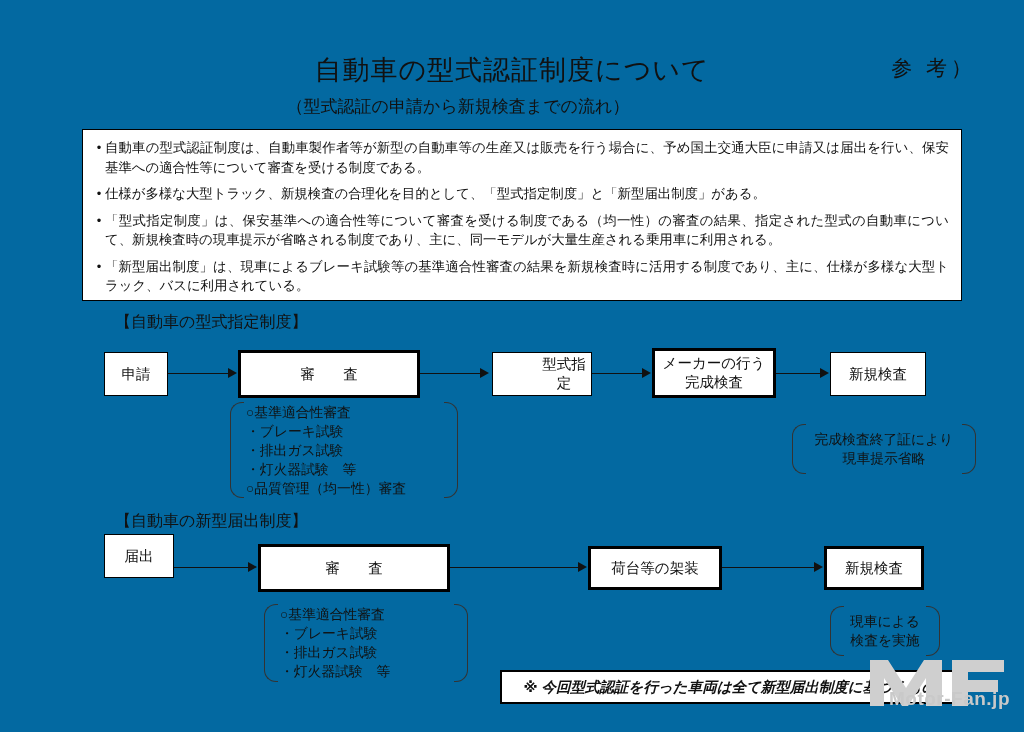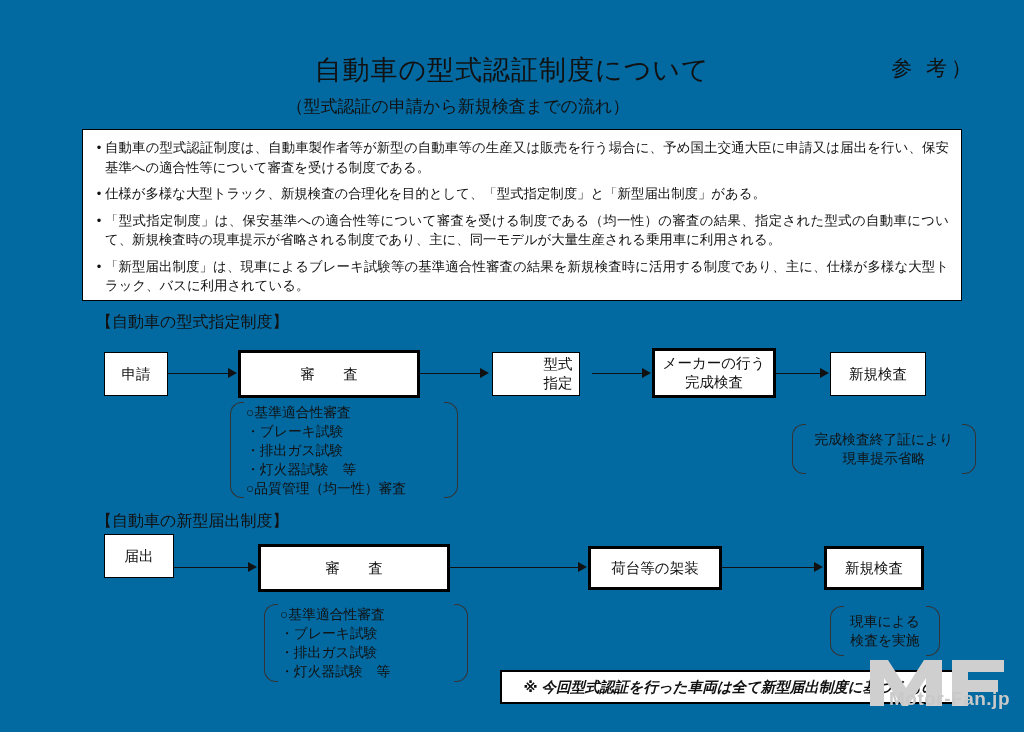--- a/index.html
+++ b/index.html
@@ -80,20 +80,21 @@
     text-align: justify;
     color: #111;
   }
 
   
   .section-heading {
     position: absolute;
     font-size: 16px;
     color: #111;
     white-space: nowrap;
+    margin-left: 19px;
   }
   #heading-shitei { left: 96px; top: 312px; }
   #heading-shingata { left: 96px; top: 511px; }
 
   
   .flow-box {
     position: absolute;
     box-sizing: border-box;
     border: 1.6px solid #000;
     background: #fff;
@@ -240,21 +241,21 @@
   <div class="flow-box" style="left:104px; top:352px; width:64px; height:44px;">申請</div>
 
   <div class="connector" style="left:168px; top:373px; width:62px;"></div>
   <div class="arrow-head" style="left:228px; top:368px;"></div>
 
   <div class="flow-box bold-box wide-letter" style="left:238px; top:350px; width:182px; height:48px;">審　査</div>
 
   <div class="connector" style="left:420px; top:373px; width:62px;"></div>
   <div class="arrow-head" style="left:480px; top:368px;"></div>
 
-  <div class="flow-box" style="left:492px; top:352px; width:88px; height:44px;padding-left:44px;">型式指定</div>
+  <div class="flow-box" style="left:492px; top:352px; width:100px; height:44px;padding-left:44px;">型式指定</div>
 
   <div class="connector" style="left:592px; top:373px; width:52px;"></div>
   <div class="arrow-head" style="left:642px; top:368px;"></div>
 
   <div class="flow-box bold-box" style="left:652px; top:348px; width:124px; height:50px;">メーカーの行う
 完成検査</div>
 
   <div class="connector" style="left:776px; top:373px; width:46px;"></div>
   <div class="arrow-head" style="left:820px; top:368px;"></div>
 

